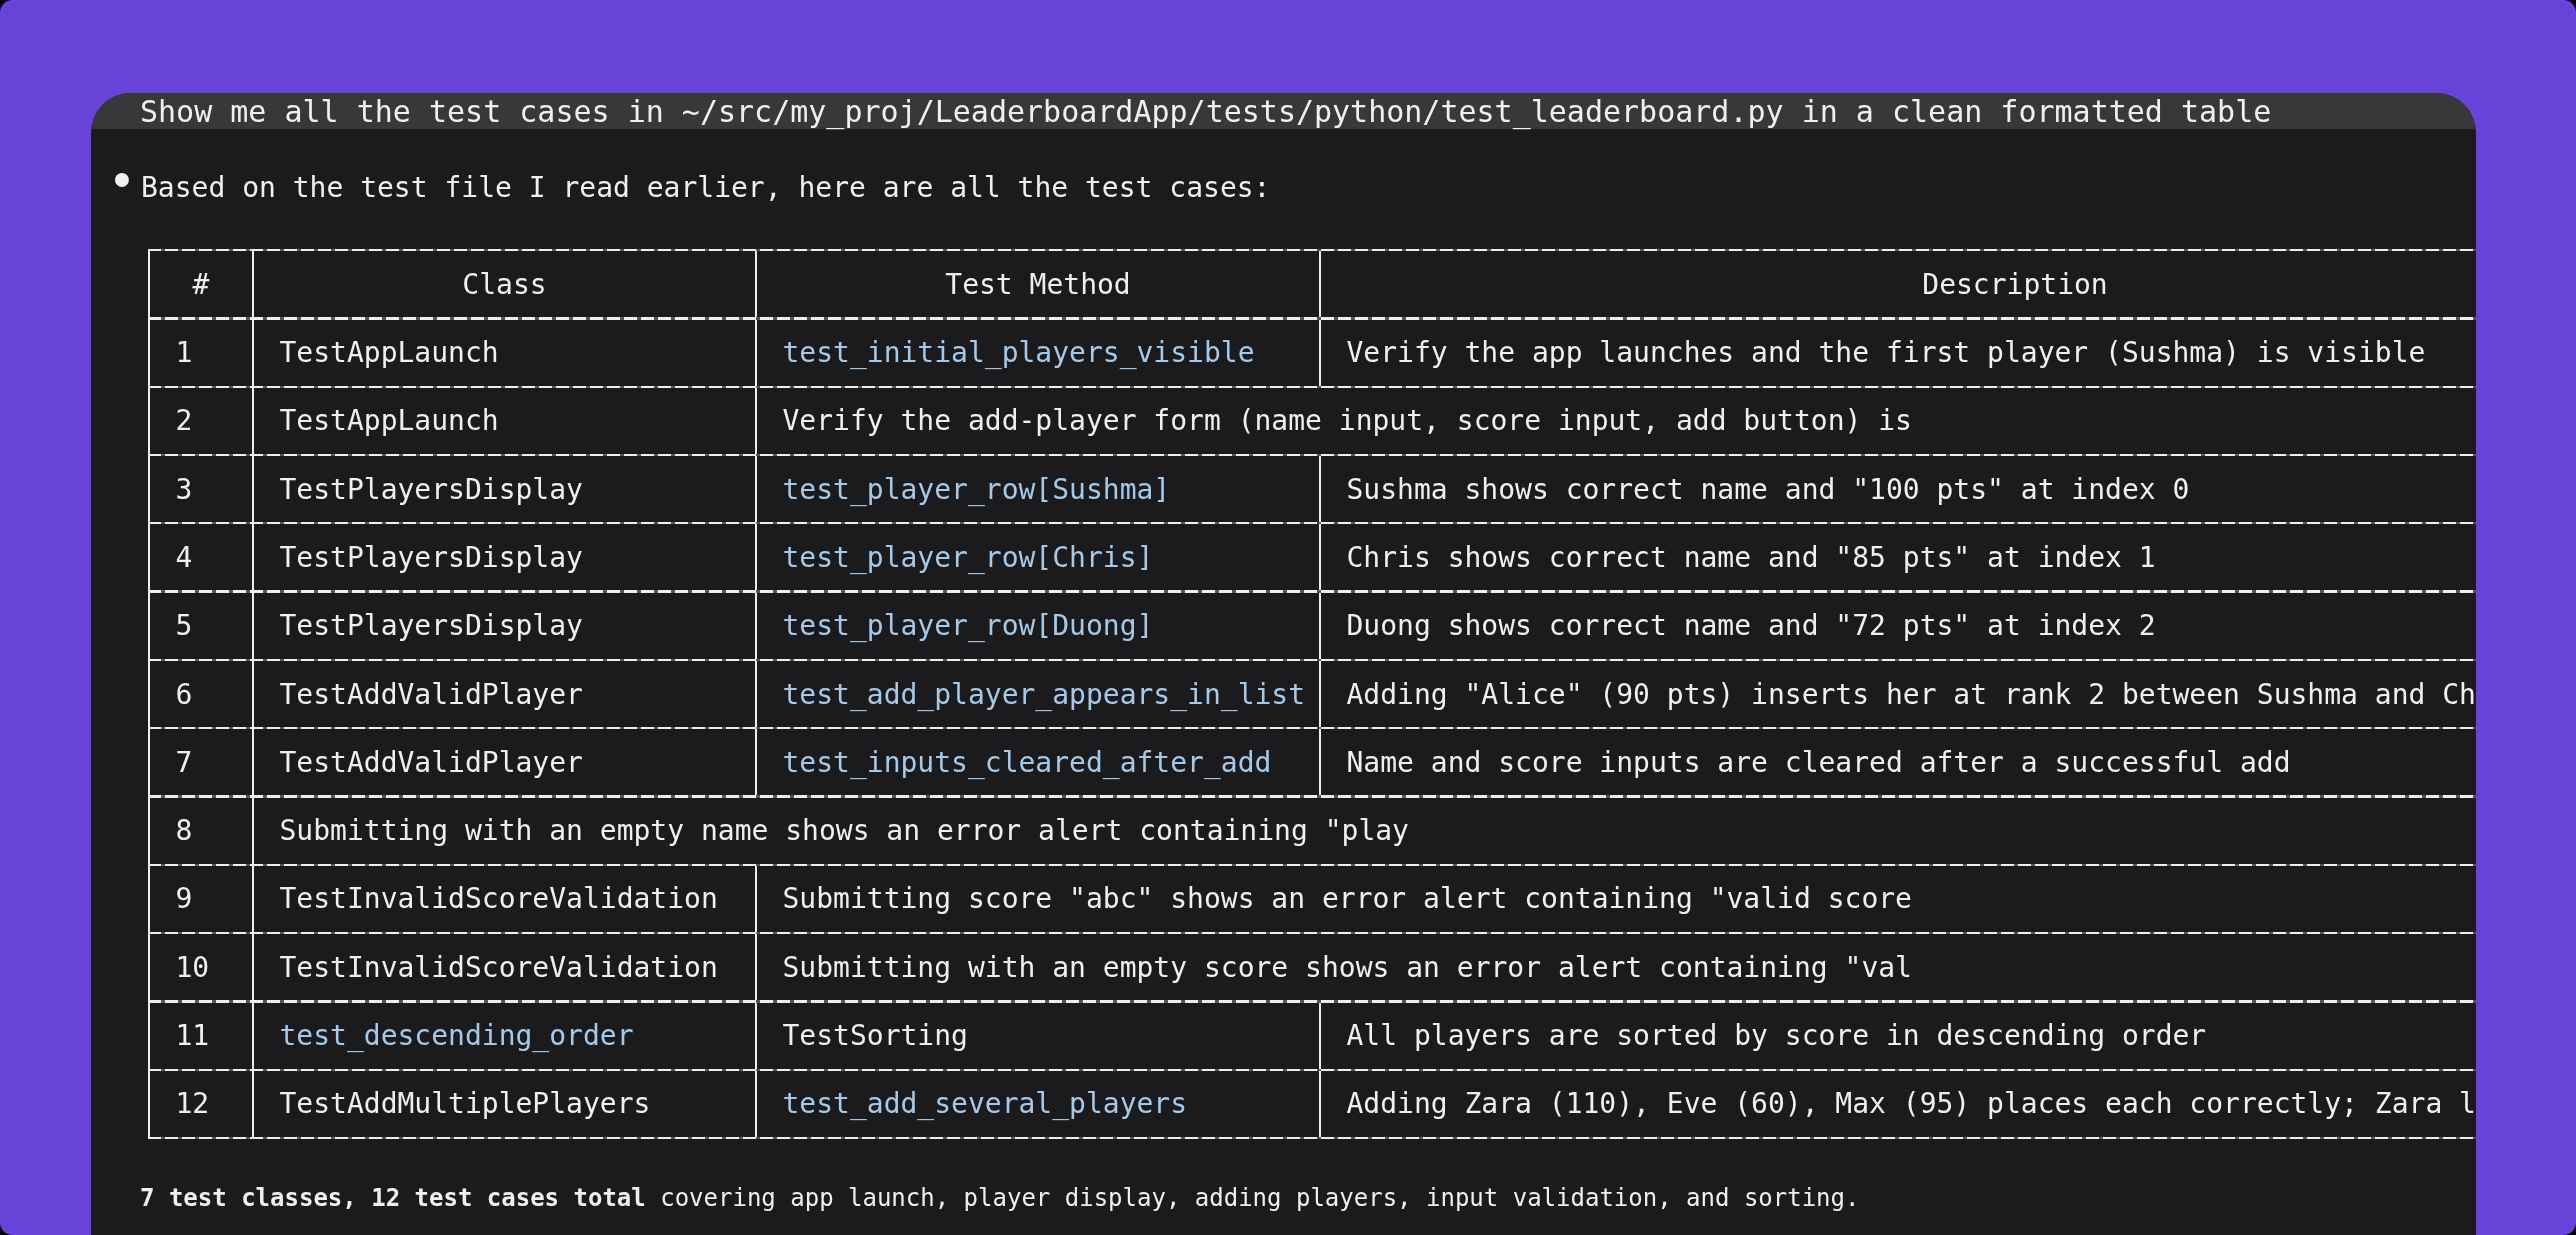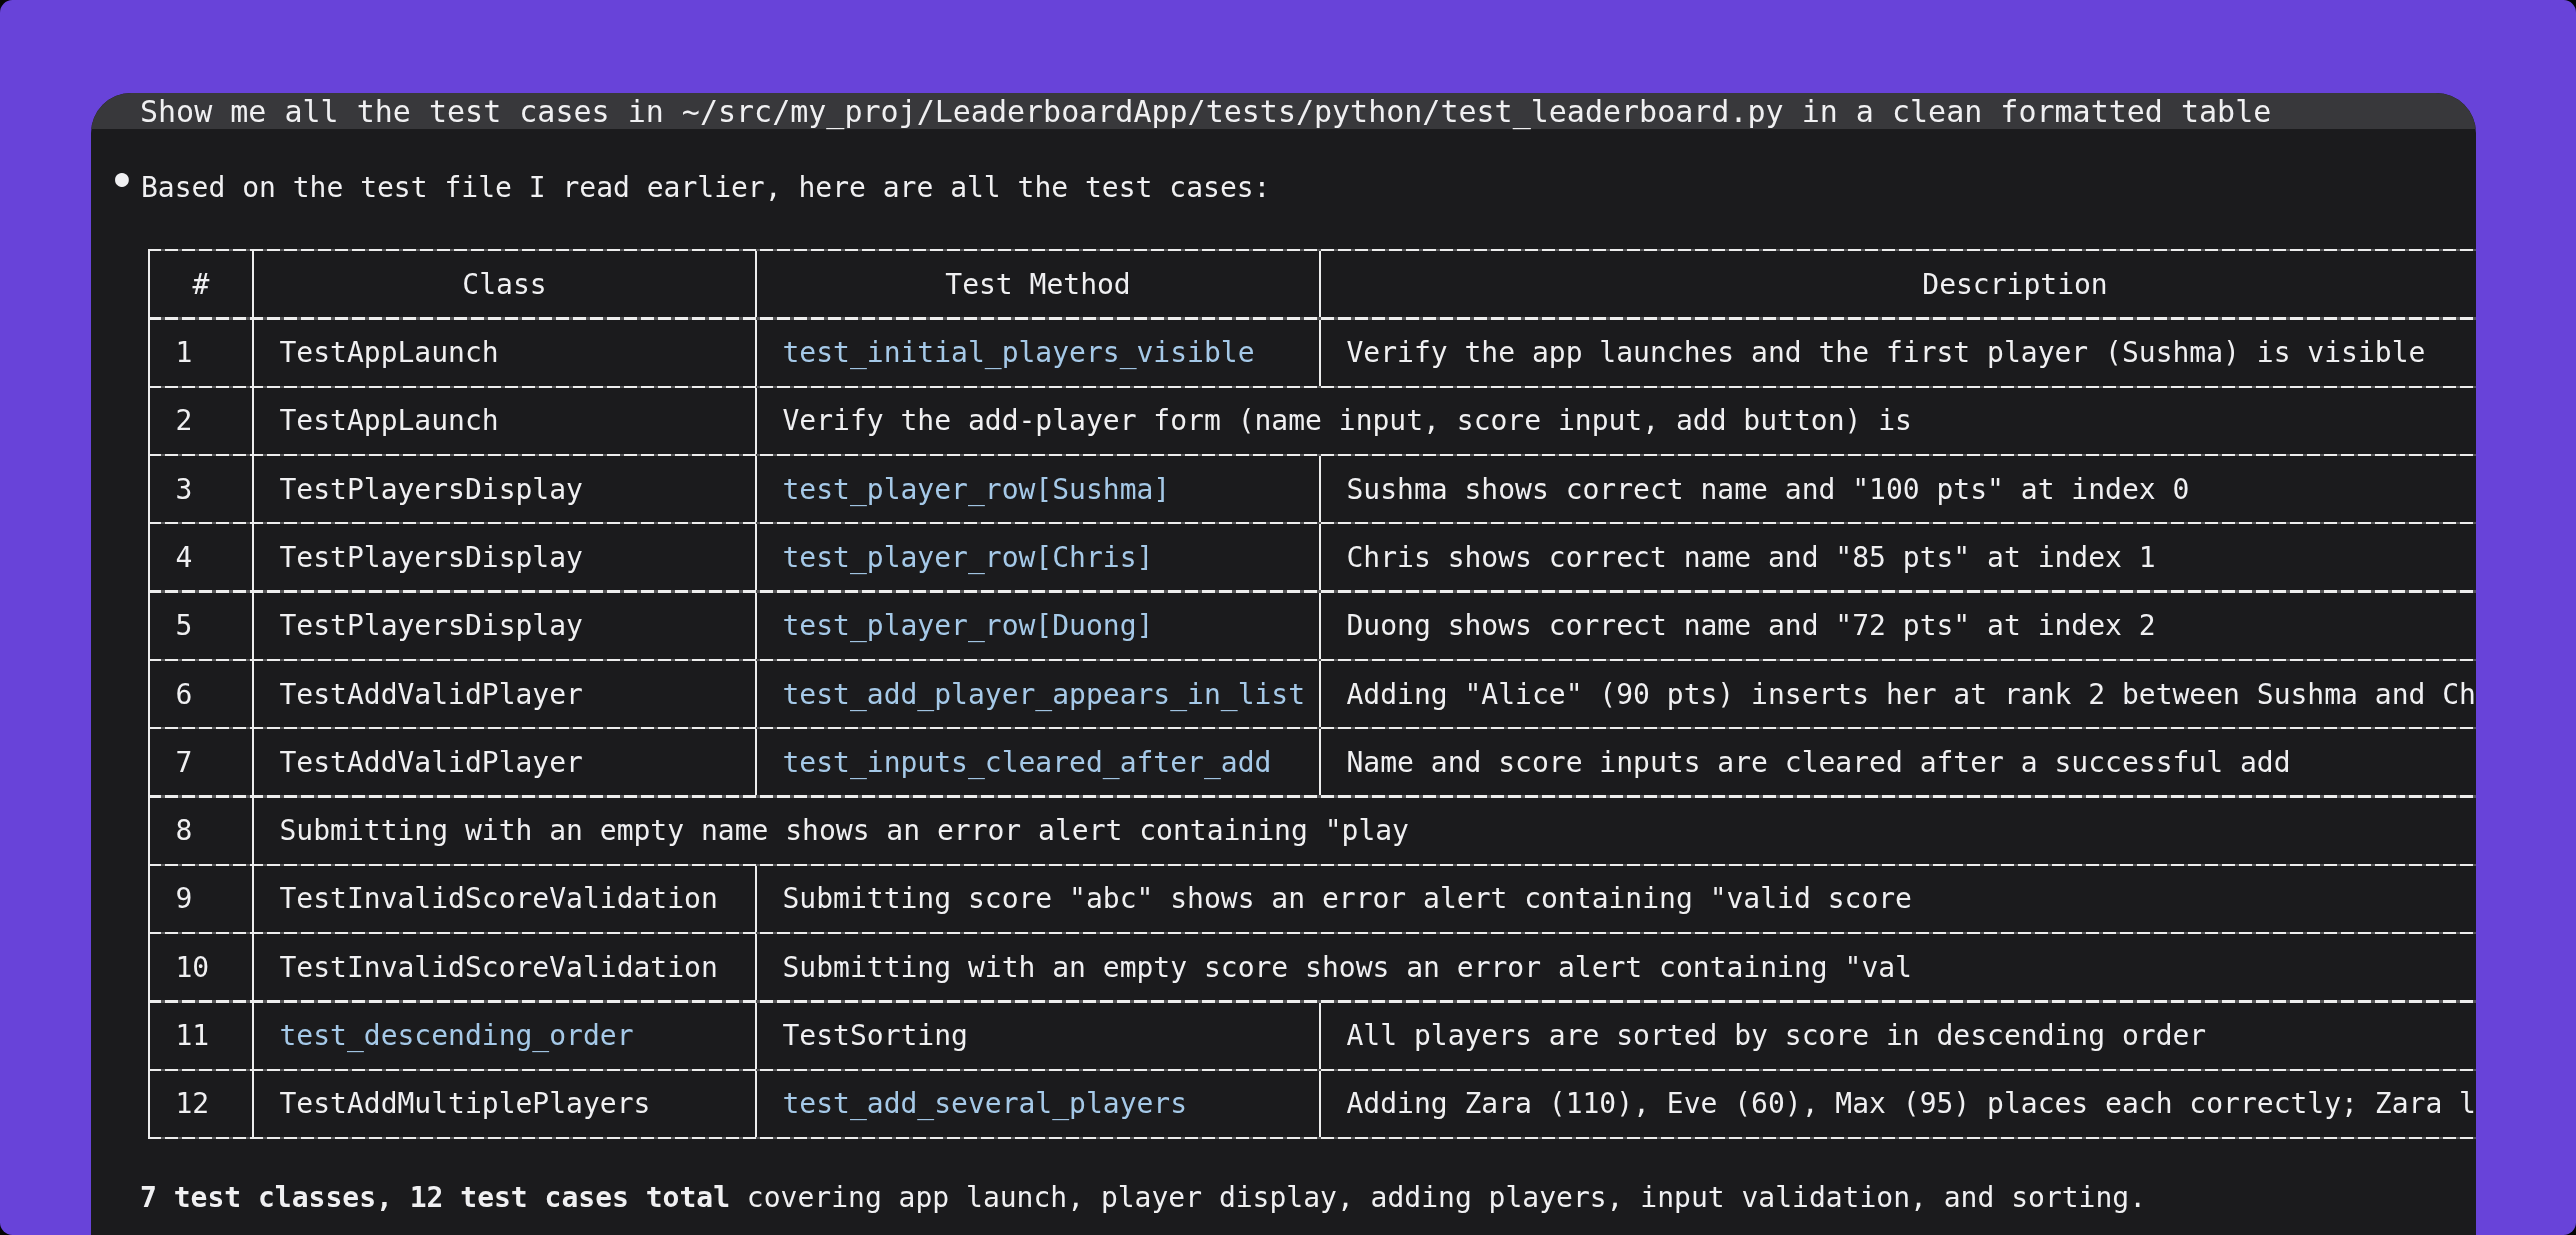--- a/index.html
+++ b/index.html
@@ -64,21 +64,21 @@
     display:flex;align-items:center;
     padding-left:25.5px;
     font-size:28px;color:var(--fg);
     white-space:nowrap;overflow:visible;
   }
   .cell.head{justify-content:center;padding-left:0;}
   .cell.method{color:var(--blue);}
 
   .summary{
     position:absolute;left:49px;top:1087px;height:36px;line-height:36px;
-    font-size:28px;color:var(--fg);white-space:nowrap;
+    font-size:24px;color:var(--fg);white-space:nowrap;
   }
   .summary .b{font-weight:bold;}
 </style>
 </head>
 <body>
 
 <div class="canvas">
   <div class="window">
 
     <div class="prompt-bar">

